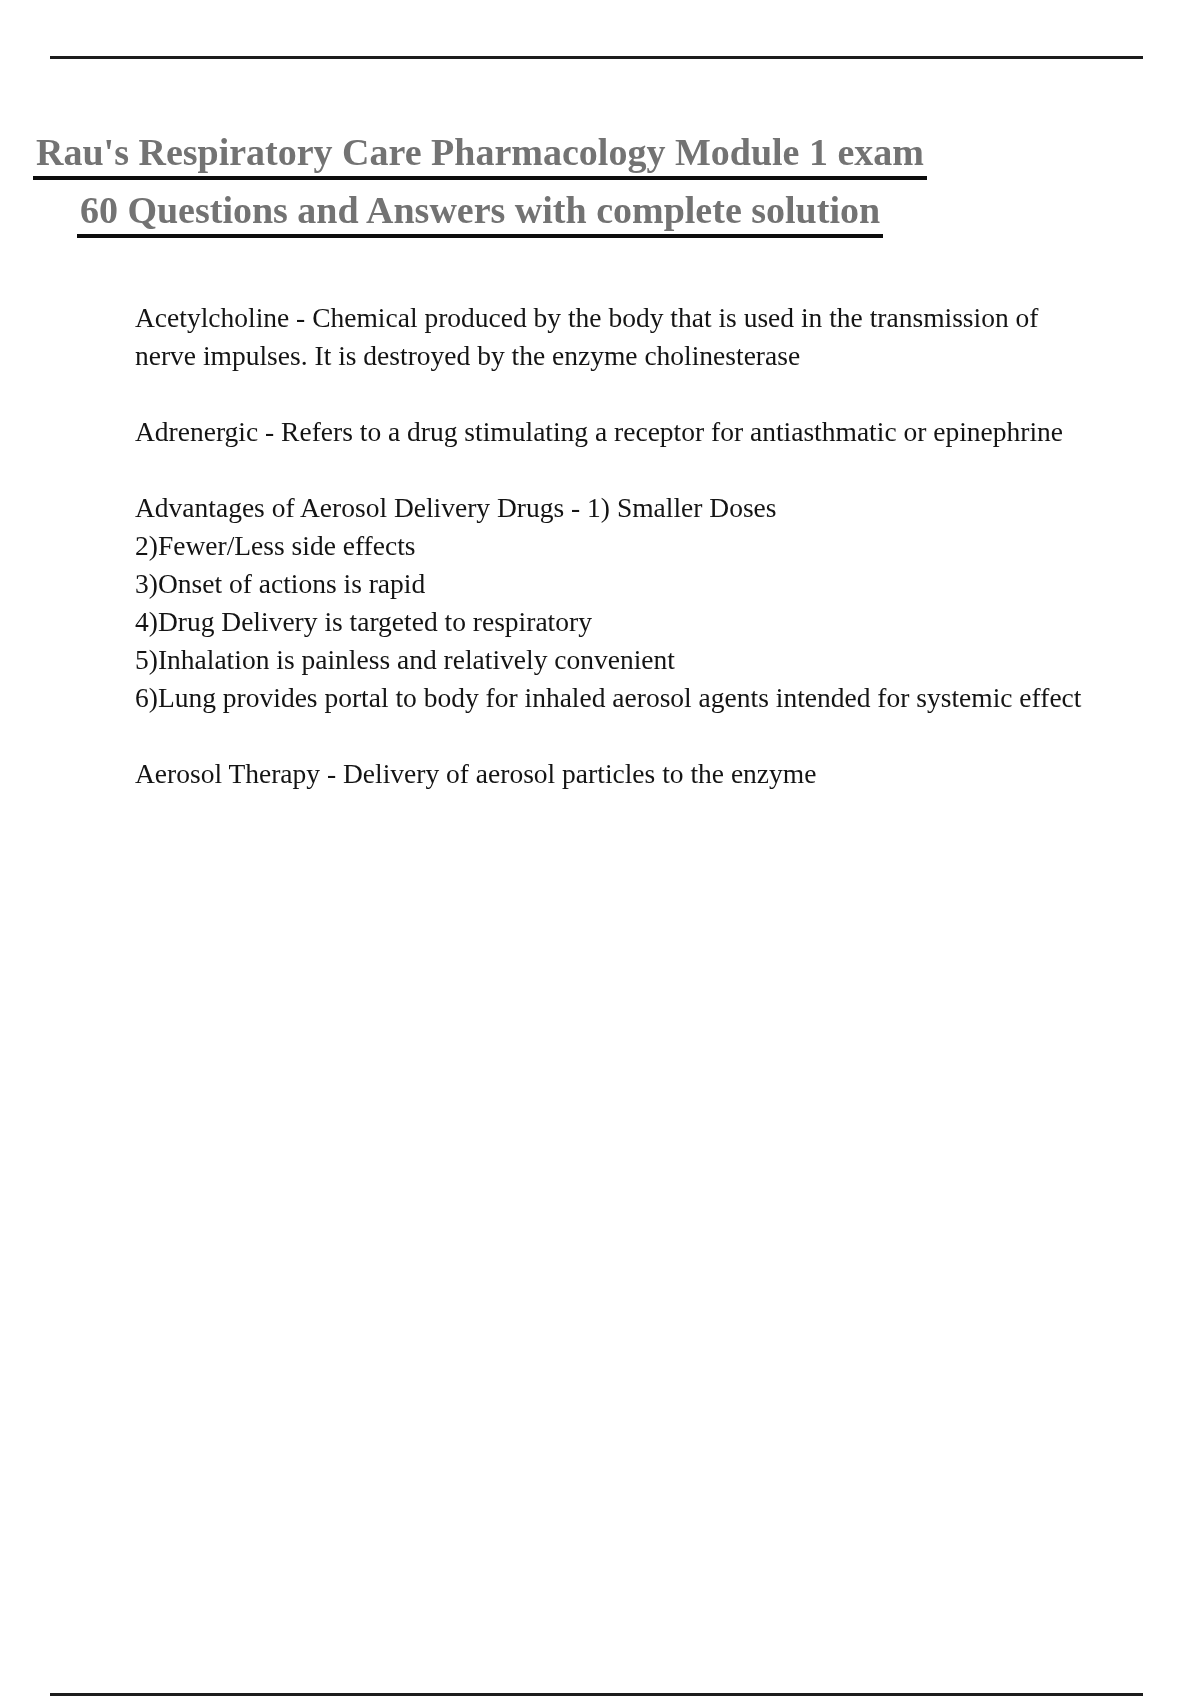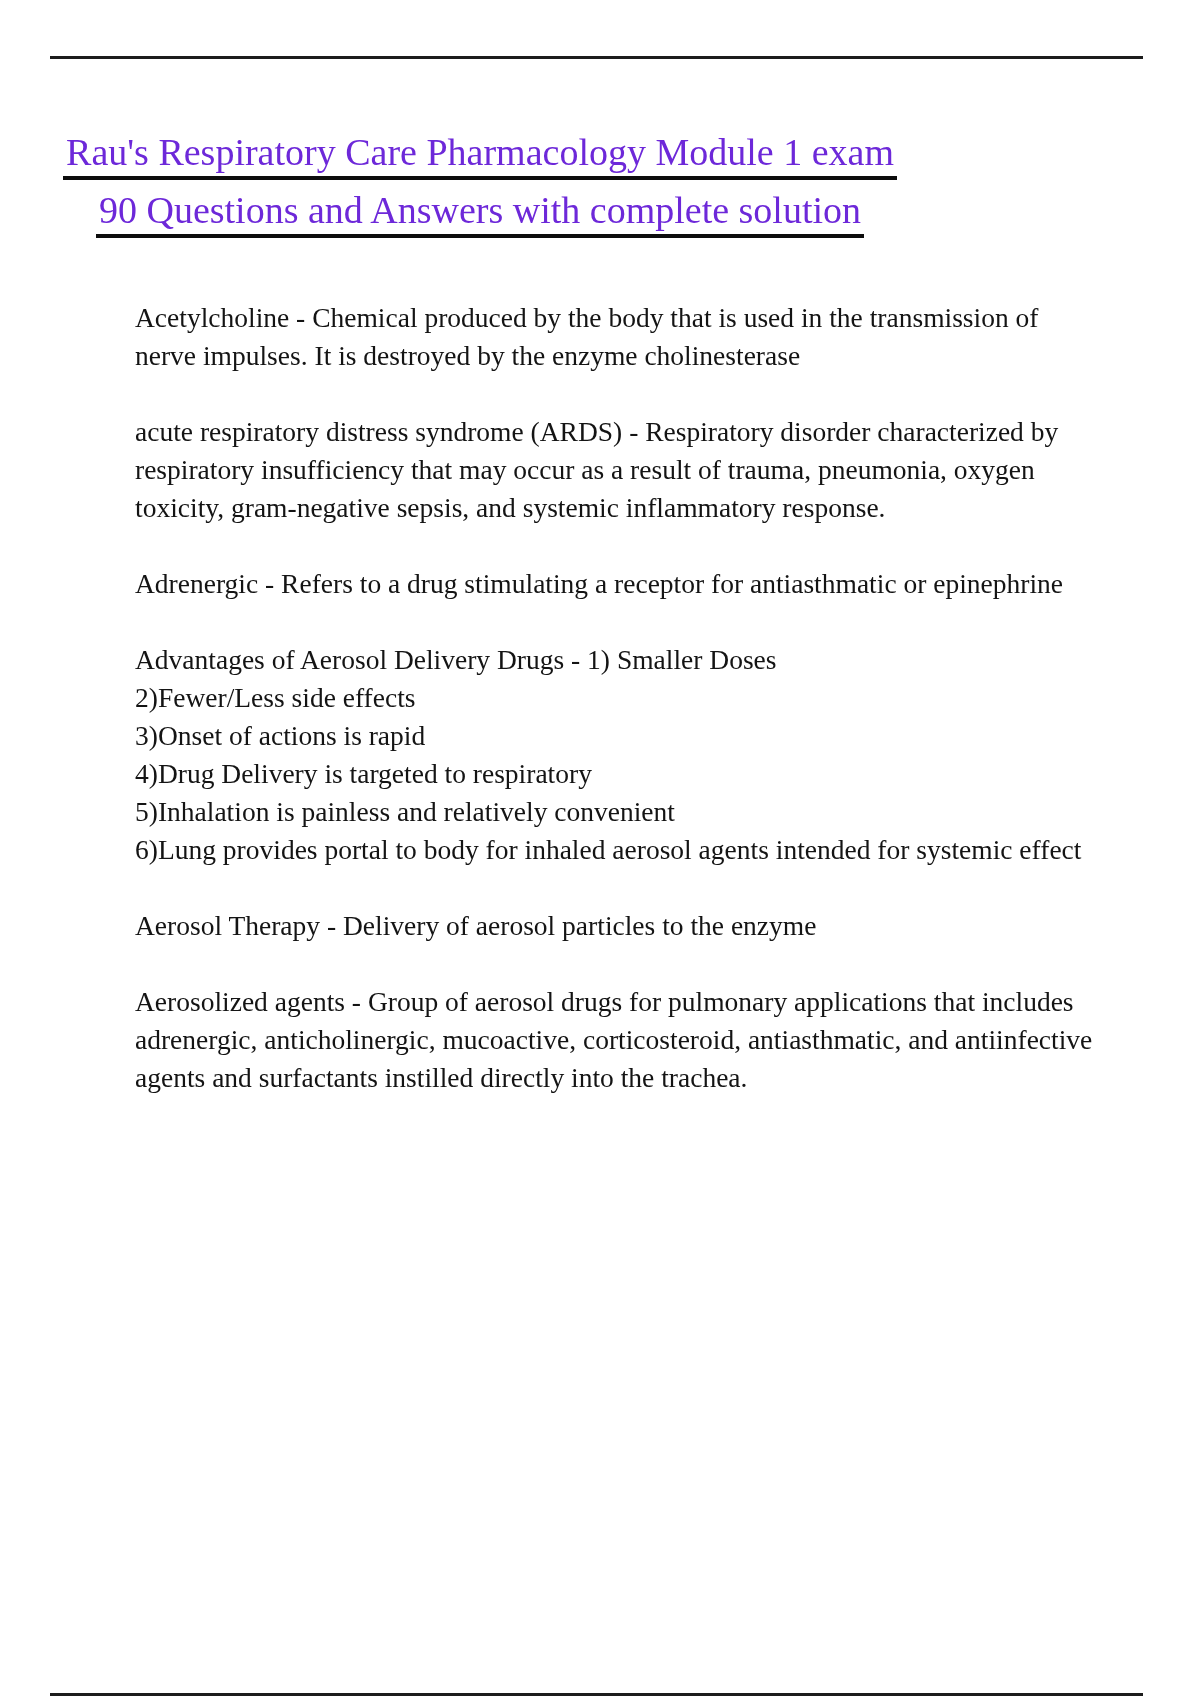--- a/index.html
+++ b/index.html
@@ -24,24 +24,24 @@
     background: #1c1c1c;
   }
   .rule-top { top: 56px; }
   .rule-bottom { top: 1693px; }
   .title-block {
     position: absolute;
     top: 130px;
     left: 0;
     width: 960px;
     text-align: center;
-    font-weight: normal;
+    font-weight: bold;
     font-size: 38px;
     line-height: 44px;
-    color: #6d28d9;
+    color: #737373;
   }
   .title-line {
     display: inline-block;
     border-bottom: 4px solid #0d0d0d;
     padding: 0 3px 2px 3px;
     margin-bottom: 8px;
     white-space: nowrap;
   }
   .body-block {
     position: absolute;
@@ -59,32 +59,30 @@
 </style>
 </head>
 <body>
 
 <div class="page">
 
   <div class="rule rule-top"></div>
 
   <h1 class="title-block" style="margin:0;">
     <span class="title-line">Rau's Respiratory Care Pharmacology Module 1 exam</span><br>
-    <span class="title-line">90 Questions and Answers with complete solution</span>
+    <span class="title-line">60 Questions and Answers with complete solution</span>
   </h1>
 
   <div class="body-block">
     <p class="qa-entry">Acetylcholine - Chemical produced by the body that is used in the transmission of nerve impulses. It is destroyed by the enzyme cholinesterase</p>
-    <p class="qa-entry">acute respiratory distress syndrome (ARDS) - Respiratory disorder characterized by respiratory insufficiency that may occur as a result of trauma, pneumonia, oxygen toxicity, gram-negative sepsis, and systemic inflammatory response.</p>
     <p class="qa-entry">Adrenergic - Refers to a drug stimulating a receptor for antiasthmatic or epinephrine</p>
     <p class="qa-entry">Advantages of Aerosol Delivery Drugs - 1) Smaller Doses
 2)Fewer/Less side effects
 3)Onset of actions is rapid
 4)Drug Delivery is targeted to respiratory
 5)Inhalation is painless and relatively convenient
 6)Lung provides portal to body for inhaled aerosol agents intended for systemic effect</p>
     <p class="qa-entry">Aerosol Therapy - Delivery of aerosol particles to the enzyme</p>
-    <p class="qa-entry">Aerosolized agents - Group of aerosol drugs for pulmonary applications that includes adrenergic, anticholinergic, mucoactive, corticosteroid, antiasthmatic, and antiinfective agents and surfactants instilled directly into the trachea.</p>
   </div>
 
   <div class="rule rule-bottom"></div>
 
 </div>
 
 </body></html>

